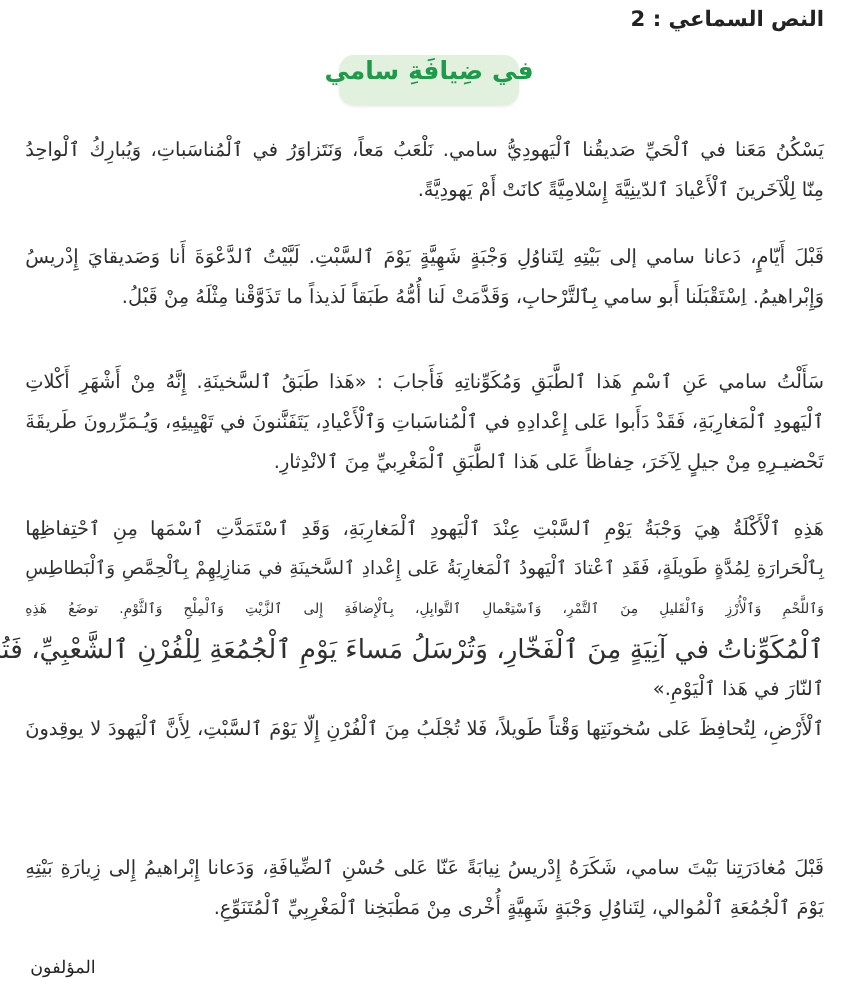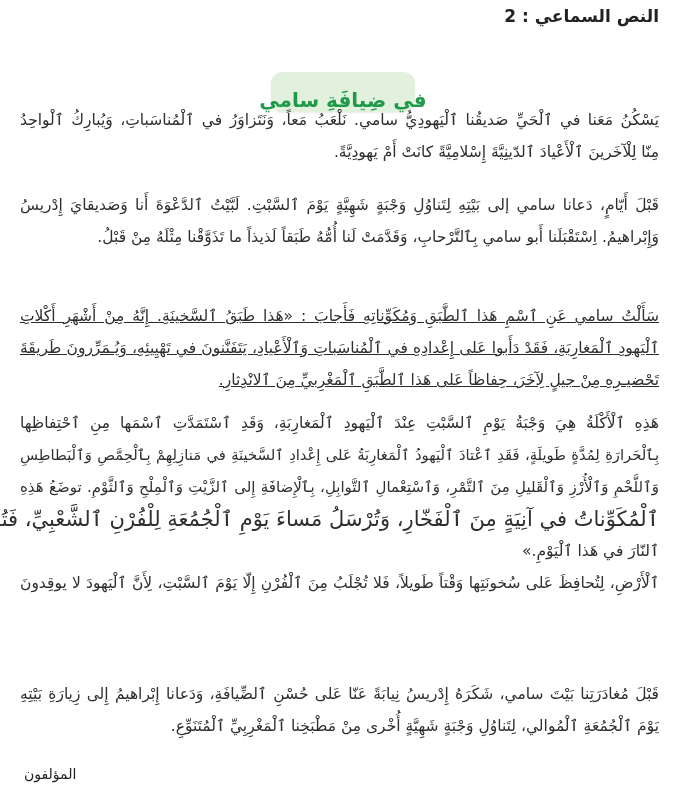--- a/index.html
+++ b/index.html
@@ -29,23 +29,22 @@
     .title-pill {
       position: absolute;
       top: 44px;
       left: 271px;
       width: 144px;
       height: 40px;
       background: #e2f0de;
       border-radius: 12px;
       box-shadow: 0 1px 2px rgba(0,0,0,0.08);
       display: flex;
-      align-items: flex-end;
+      align-items: flex-start;
       justify-content: center;
-      margin-top: 28px;
     }
     .title-pill span {
       color: #1e9a4a;
       font-weight: bold;
       font-size: 20px;
       white-space: nowrap;
     }
     .paragraph {
       position: absolute;
       right: 28px;
@@ -60,21 +59,21 @@
       white-space: nowrap;
       text-align: justify;
       text-align-last: justify;
       color: #2f2f2f;
     }
     .line.last {
       text-align-last: right;
     }
     #p1 { top: 104px; }
     #p2 { top: 189px; }
-    #p3 { top: 300px; text-decoration: underline; }
+    #p3 { top: 289px; }
     #p4 { top: 407px; }
     #p5 { top: 678px; }
     .author {
       position: absolute;
       top: 766px;
       left: 24px;
       font-size: 14px;
       font-weight: normal;
       color: #222222;
       margin: 0;
@@ -102,21 +101,21 @@
 
 <p class="paragraph" id="p3">
   <span class="line">سَأَلْتُ سامي عَنِ ٱسْمِ هَذا ٱلطَّبَقِ وَمُكَوِّناتِهِ فَأَجابَ : «هَذا طَبَقُ ٱلسَّخينَةِ. إِنَّهُ مِنْ أَشْهَرِ أَكْلاتِ</span>
   <span class="line">ٱلْيَهودِ ٱلْمَغارِبَةِ، فَقَدْ دَأَبوا عَلى إِعْدادِهِ في ٱلْمُناسَباتِ وَٱلْأَعْيادِ، يَتَفَنَّنونَ في تَهْيِيئِهِ، وَيُـمَرِّرونَ طَريقَةَ</span>
   <span class="line last">تَحْضيـرِهِ مِنْ جيلٍ لِآخَرَ، حِفاظاً عَلى هَذا ٱلطَّبَقِ ٱلْمَغْرِبيِّ مِنَ ٱلانْدِثارِ.</span>
 </p>
 
 <p class="paragraph" id="p4">
   <span class="line">هَذِهِ ٱلْأَكْلَةُ هِيَ وَجْبَةُ  يَوْمِ ٱلسَّبْتِ عِنْدَ ٱلْيَهودِ ٱلْمَغارِبَةِ، وَقَدِ ٱسْتَمَدَّتِ ٱسْمَها مِنِ ٱحْتِفاظِها</span>
   <span class="line" style="font-size: 14.75px;">بِٱلْحَرارَةِ لِمُدَّةٍ طَويلَةٍ، فَقَدِ ٱعْتادَ ٱلْيَهودُ ٱلْمَغارِبَةُ عَلى إِعْدادِ ٱلسَّخينَةِ في مَنازِلِهِمْ بِٱلْحِمَّصِ وَٱلْبَطاطِسِ</span>
-  <span class="line" style="font-size: 15px;">وَٱللَّحْمِ وَٱلْأُرْزِ وَٱلْقَليلِ مِنَ ٱلتَّمْرِ، وَٱسْتِعْمالِ ٱلتَّوابِلِ، بِٱلْإِضافَةِ إِلى ٱلزَّيْتِ وَٱلْمِلْحِ وَٱلثَّوْمِ. توضَعُ هَذِهِ</span>
+  <span class="line" style="font-size: 11px;">وَٱللَّحْمِ وَٱلْأُرْزِ وَٱلْقَليلِ مِنَ ٱلتَّمْرِ، وَٱسْتِعْمالِ ٱلتَّوابِلِ، بِٱلْإِضافَةِ إِلى ٱلزَّيْتِ وَٱلْمِلْحِ وَٱلثَّوْمِ. توضَعُ هَذِهِ</span>
   <span class="line" style="font-size: 21px;">ٱلْمُكَوِّناتُ في آنِيَةٍ مِنَ ٱلْفَخّارِ، وَتُرْسَلُ مَساءَ يَوْمِ ٱلْجُمُعَةِ لِلْفُرْنِ ٱلشَّعْبِيِّ، فَتُطْهى هُناكَ في حُفَرٍ تَحْتَ</span>
   <span class="line last">ٱلنّارَ في هَذا ٱلْيَوْمِ.»</span>
   <span class="line">ٱلْأَرْضِ، لِتُحافِظَ عَلى سُخونَتِها وَقْتاً طَويلاً، فَلا تُجْلَبُ مِنَ ٱلْفُرْنِ إِلّا يَوْمَ ٱلسَّبْتِ، لِأَنَّ ٱلْيَهودَ لا يوقِدونَ</span>
 </p>
 
 <p class="paragraph" id="p5">
   <span class="line">قَبْلَ مُغادَرَتِنا بَيْتَ سامي، شَكَرَهُ إِدْريسُ نِيابَةً عَنّا عَلى حُسْنِ ٱلضِّيافَةِ، وَدَعانا إِبْراهيمُ إِلى زِيارَةِ بَيْتِهِ</span>
   <span class="line last">يَوْمَ ٱلْجُمُعَةِ ٱلْمُوالي، لِتَناوُلِ وَجْبَةٍ شَهِيَّةٍ أُخْرى مِنْ مَطْبَخِنا ٱلْمَغْرِبِيِّ ٱلْمُتَنَوِّعِ.</span>
 </p>
 

